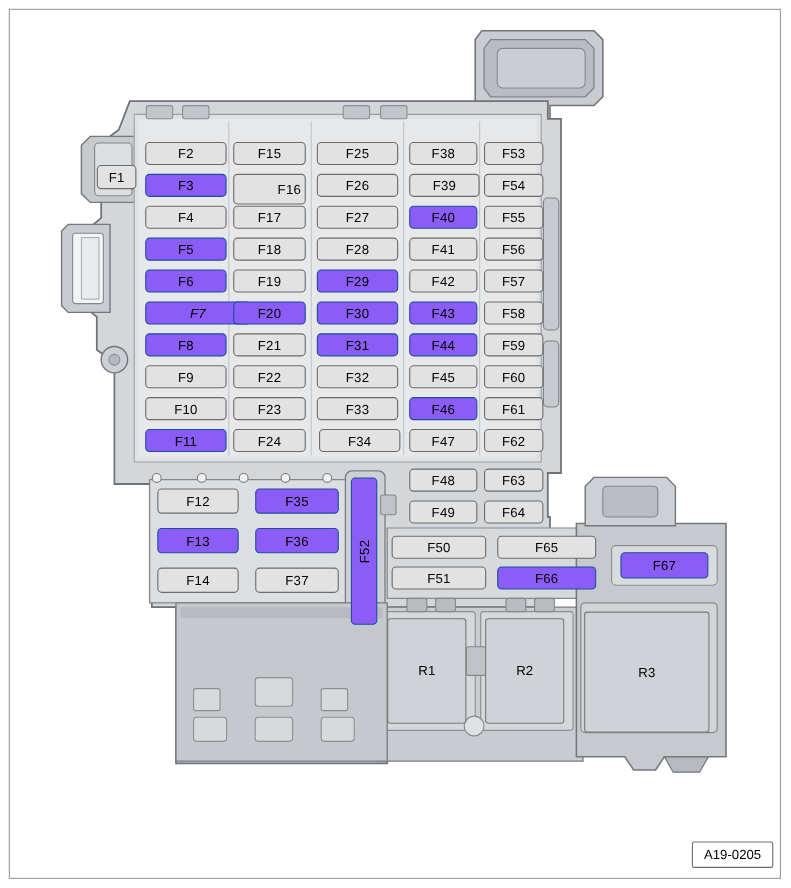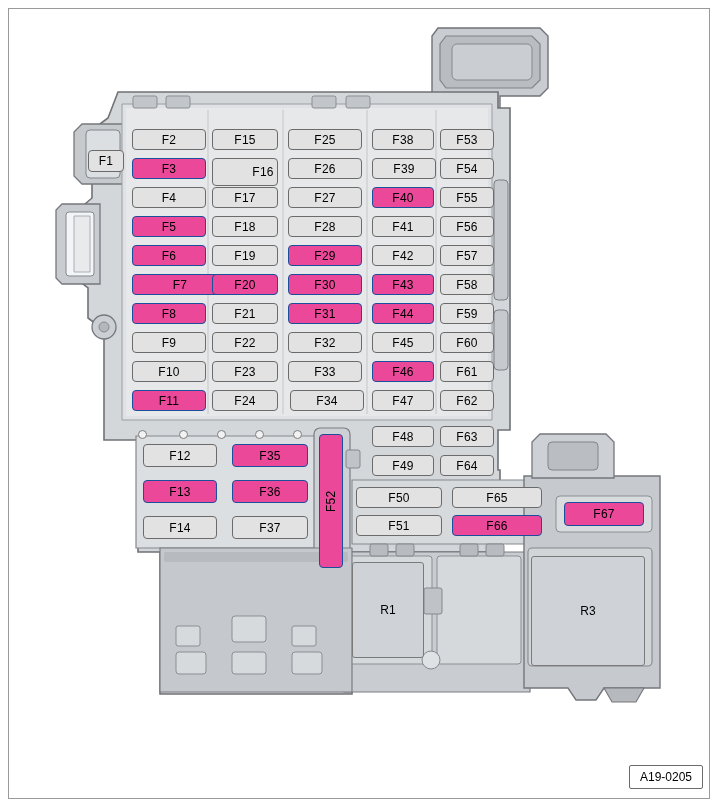--- a/index.html
+++ b/index.html
@@ -41,21 +41,21 @@
     background: #e2e2e2;
     color: #000000;
     font-size: 12px;
     font-family: "Liberation Sans", sans-serif;
     display: flex;
     align-items: center;
     justify-content: center;
     letter-spacing: 0.2px;
   }
   .fuse.active {
-    background: #ec4899;
+    background: #8b5cf6;
     border: 1px solid #1b4f9c;
     color: #000000;
   }
   .fuse.vertical {
     writing-mode: vertical-rl;
     transform: rotate(180deg);
   }
   .relay {
     position: absolute;
     box-sizing: border-box;
@@ -184,21 +184,21 @@
   <div class="dot" style="left:217px; top:430px;"></div>
   <div class="dot" style="left:255px; top:430px;"></div>
   <div class="dot" style="left:293px; top:430px;"></div>
 
   <div class="fuse" style="left:88px; top:150px; width:36px; height:22px;">F1</div>
   <div class="fuse" style="left:132px; top:129px; width:74px; height:21px;">F2</div>
   <div class="fuse active" style="left:132px; top:158px; width:74px; height:21px;">F3</div>
   <div class="fuse" style="left:132px; top:187px; width:74px; height:21px;">F4</div>
   <div class="fuse active" style="left:132px; top:216px; width:74px; height:21px;">F5</div>
   <div class="fuse active" style="left:132px; top:245px; width:74px; height:21px;">F6</div>
-  <div class="fuse active" style="left:132px; top:274px; width:96px; height:21px;">F7</div>
+  <div class="fuse active" style="left:132px; top:274px; width:96px; height:21px;font-style:italic;">F7</div>
   <div class="fuse active" style="left:132px; top:303px; width:74px; height:21px;">F8</div>
   <div class="fuse" style="left:132px; top:332px; width:74px; height:21px;">F9</div>
   <div class="fuse" style="left:132px; top:361px; width:74px; height:21px;">F10</div>
   <div class="fuse active" style="left:132px; top:390px; width:74px; height:21px;">F11</div>
 
   <div class="fuse" style="left:143px; top:444px; width:74px; height:23px;">F12</div>
   <div class="fuse active" style="left:143px; top:480px; width:74px; height:23px;">F13</div>
   <div class="fuse" style="left:143px; top:516px; width:74px; height:23px;">F14</div>
 
   <div class="fuse" style="left:212px; top:129px; width:66px; height:21px;">F15</div>
@@ -256,17 +256,18 @@
   <div class="fuse" style="left:440px; top:361px; width:54px; height:21px;">F61</div>
   <div class="fuse" style="left:440px; top:390px; width:54px; height:21px;">F62</div>
   <div class="fuse" style="left:440px; top:426px; width:54px; height:21px;">F63</div>
   <div class="fuse" style="left:440px; top:455px; width:54px; height:21px;">F64</div>
 
   <div class="fuse" style="left:452px; top:487px; width:90px; height:21px;">F65</div>
   <div class="fuse active" style="left:452px; top:515px; width:90px; height:21px;">F66</div>
   <div class="fuse active" style="left:564px; top:502px; width:80px; height:24px;">F67</div>
 
   <div class="relay" style="left:352px; top:562px; width:72px; height:96px;">R1</div>
+  <div class="relay" style="left:441px; top:562px; width:72px; height:96px;">R2</div>
   <div class="relay" style="left:531px; top:556px; width:114px; height:110px;">R3</div>
 
   <div class="code-box">A19-0205</div>
 
 </div>
 
 </body></html>

